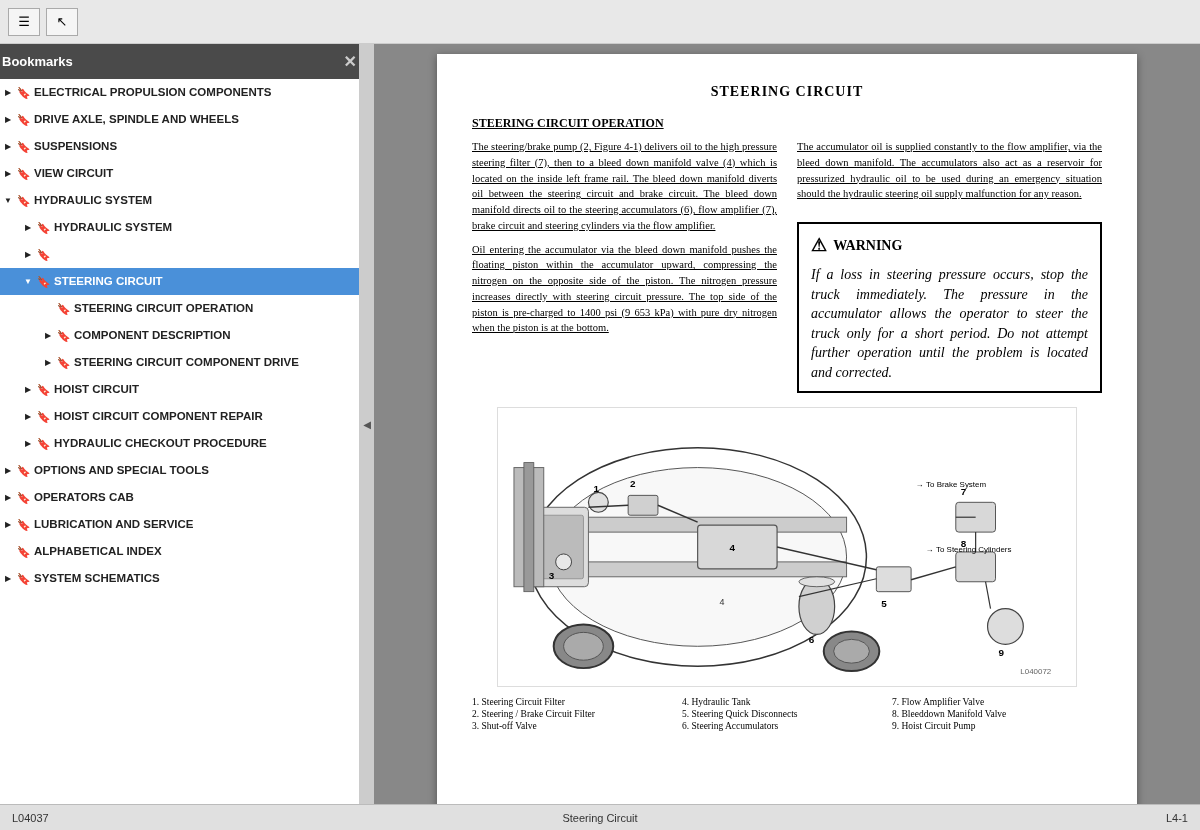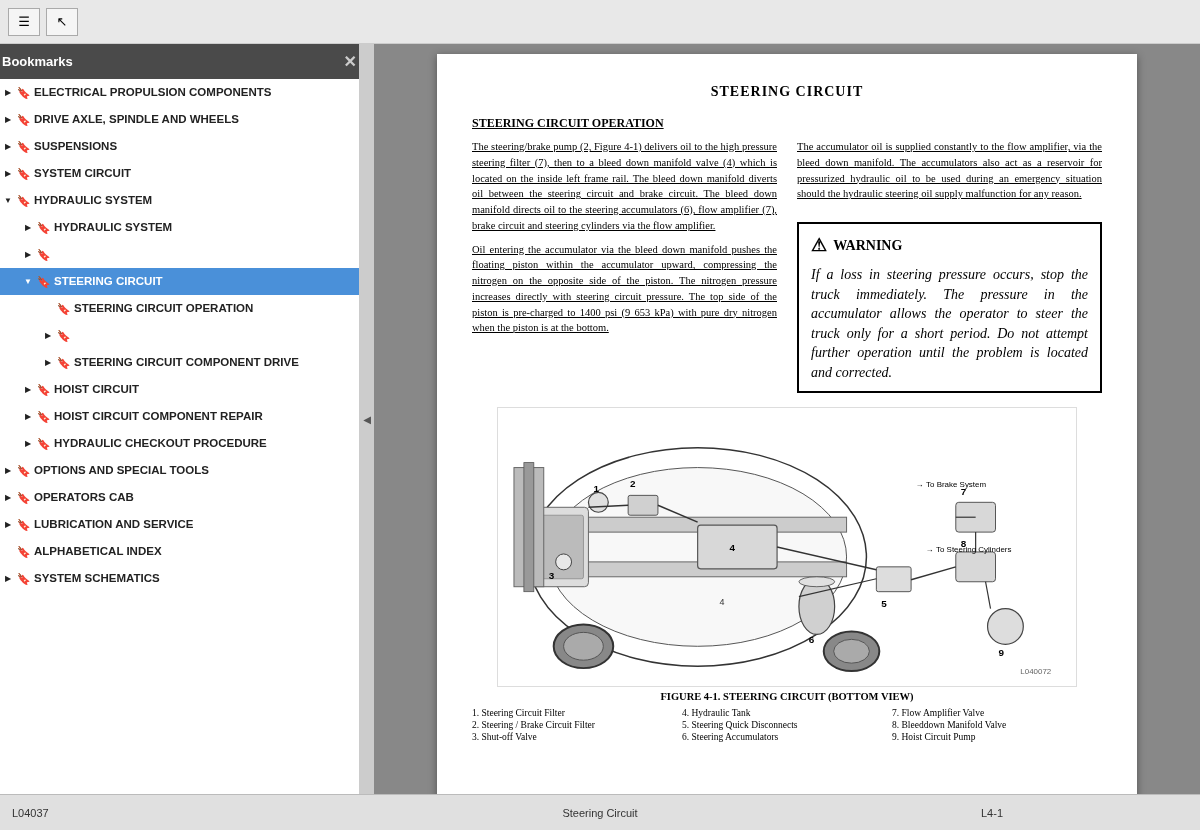--- a/index.html
+++ b/index.html
@@ -203,33 +203,33 @@
       font-size: 9.5px;
       margin-top: 6px;
       text-align: left;
     }
     .doc-figure-legend-col {
       flex: 1;
     }
 
     
     .status-bar {
-      height: 36px;
+      height: 26px;
       background: #e0e0e0;
       border-top: 1px solid #bbb;
       display: flex;
       align-items: center;
       padding: 0 12px;
       font-size: 11px;
       color: #333;
       flex-shrink: 0;
     }
     .status-left { flex: 1; }
     .status-center { flex: 1; text-align: center; }
-    .status-right { flex: 1; text-align: center; }
+    .status-right { flex: 1; text-align: right; }
 
     
     .diagram-svg {
       width: 580px;
       height: 280px;
       border: 1px solid #ddd;
     }
   </style>
 </head>
 <body>
@@ -267,21 +267,21 @@
         <div class="tree-item">
           <span class="tree-indent" style="width:0px; display:inline-block;"></span>
           <span class="tree-toggle arrow-right"></span>
           <span class="bookmark-icon">🔖</span>
           <span class="tree-label">SUSPENSIONS</span>
         </div>
         <div class="tree-item">
           <span class="tree-indent" style="width:0px; display:inline-block;"></span>
           <span class="tree-toggle arrow-right"></span>
           <span class="bookmark-icon">🔖</span>
-          <span class="tree-label">SYSTEM CIRCUIT</span>
+          <span class="tree-label">VIEW CIRCUIT</span>
         </div>
         <div class="tree-item">
           <span class="tree-indent" style="width:0px; display:inline-block;"></span>
           <span class="tree-toggle arrow-down"></span>
           <span class="bookmark-icon">🔖</span>
           <span class="tree-label">HYDRAULIC SYSTEM</span>
         </div>
         <div class="tree-item">
           <span class="tree-indent" style="width:20px; display:inline-block;"></span>
           <span class="tree-toggle arrow-right"></span>
@@ -302,20 +302,21 @@
         <div class="tree-item">
           <span class="tree-indent" style="width:40px; display:inline-block;"></span>
           <span class="tree-toggle" style="width:16px;display:inline-block;"></span>
           <span class="bookmark-icon">🔖</span>
           <span class="tree-label">STEERING CIRCUIT OPERATION</span>
         </div>
         <div class="tree-item">
           <span class="tree-indent" style="width:40px; display:inline-block;"></span>
           <span class="tree-toggle arrow-right"></span>
           <span class="bookmark-icon">🔖</span>
+          <span class="tree-label">COMPONENT DESCRIPTION</span>
         </div>
         <div class="tree-item">
           <span class="tree-indent" style="width:40px; display:inline-block;"></span>
           <span class="tree-toggle arrow-right"></span>
           <span class="bookmark-icon">🔖</span>
           <span class="tree-label">STEERING CIRCUIT COMPONENT DRIVE</span>
         </div>
         <div class="tree-item">
           <span class="tree-indent" style="width:20px; display:inline-block;"></span>
           <span class="tree-toggle arrow-right"></span>
@@ -454,21 +455,20 @@
 
             <ellipse cx="85" cy="240" rx="30" ry="22" fill="#888" stroke="#333" stroke-width="2"></ellipse>
             <ellipse cx="85" cy="240" rx="20" ry="14" fill="#aaa" stroke="#555" stroke-width="1"></ellipse>
             <ellipse cx="355" cy="245" rx="28" ry="20" fill="#888" stroke="#333" stroke-width="2"></ellipse>
             <ellipse cx="355" cy="245" rx="18" ry="12" fill="#aaa" stroke="#555" stroke-width="1"></ellipse>
 
             <rect x="15" y="60" width="30" height="120" fill="#bbb" stroke="#666" stroke-width="1"></rect>
             <rect x="25" y="55" width="10" height="130" fill="#999" stroke="#555" stroke-width="0.8"></rect>
           </svg>
 
-          <div class="doc-figure-title">FIGURE 4-1. STEERING CIRCUIT (BOTTOM VIEW)</div>
 
           <div class="doc-figure-legend" id="figure-legend">
           <div class="doc-figure-legend-col">
                 <p style="margin-bottom: 2px;">1. Steering Circuit Filter</p>
                 <p style="margin-bottom: 2px;">2. Steering / Brake Circuit Filter</p>
                 <p style="margin-bottom: 2px;">3. Shut-off Valve</p>
               </div>
               <div class="doc-figure-legend-col">
                 <p style="margin-bottom: 2px;">4. Hydraulic Tank</p>
                 <p style="margin-bottom: 2px;">5. Steering Quick Disconnects</p>

